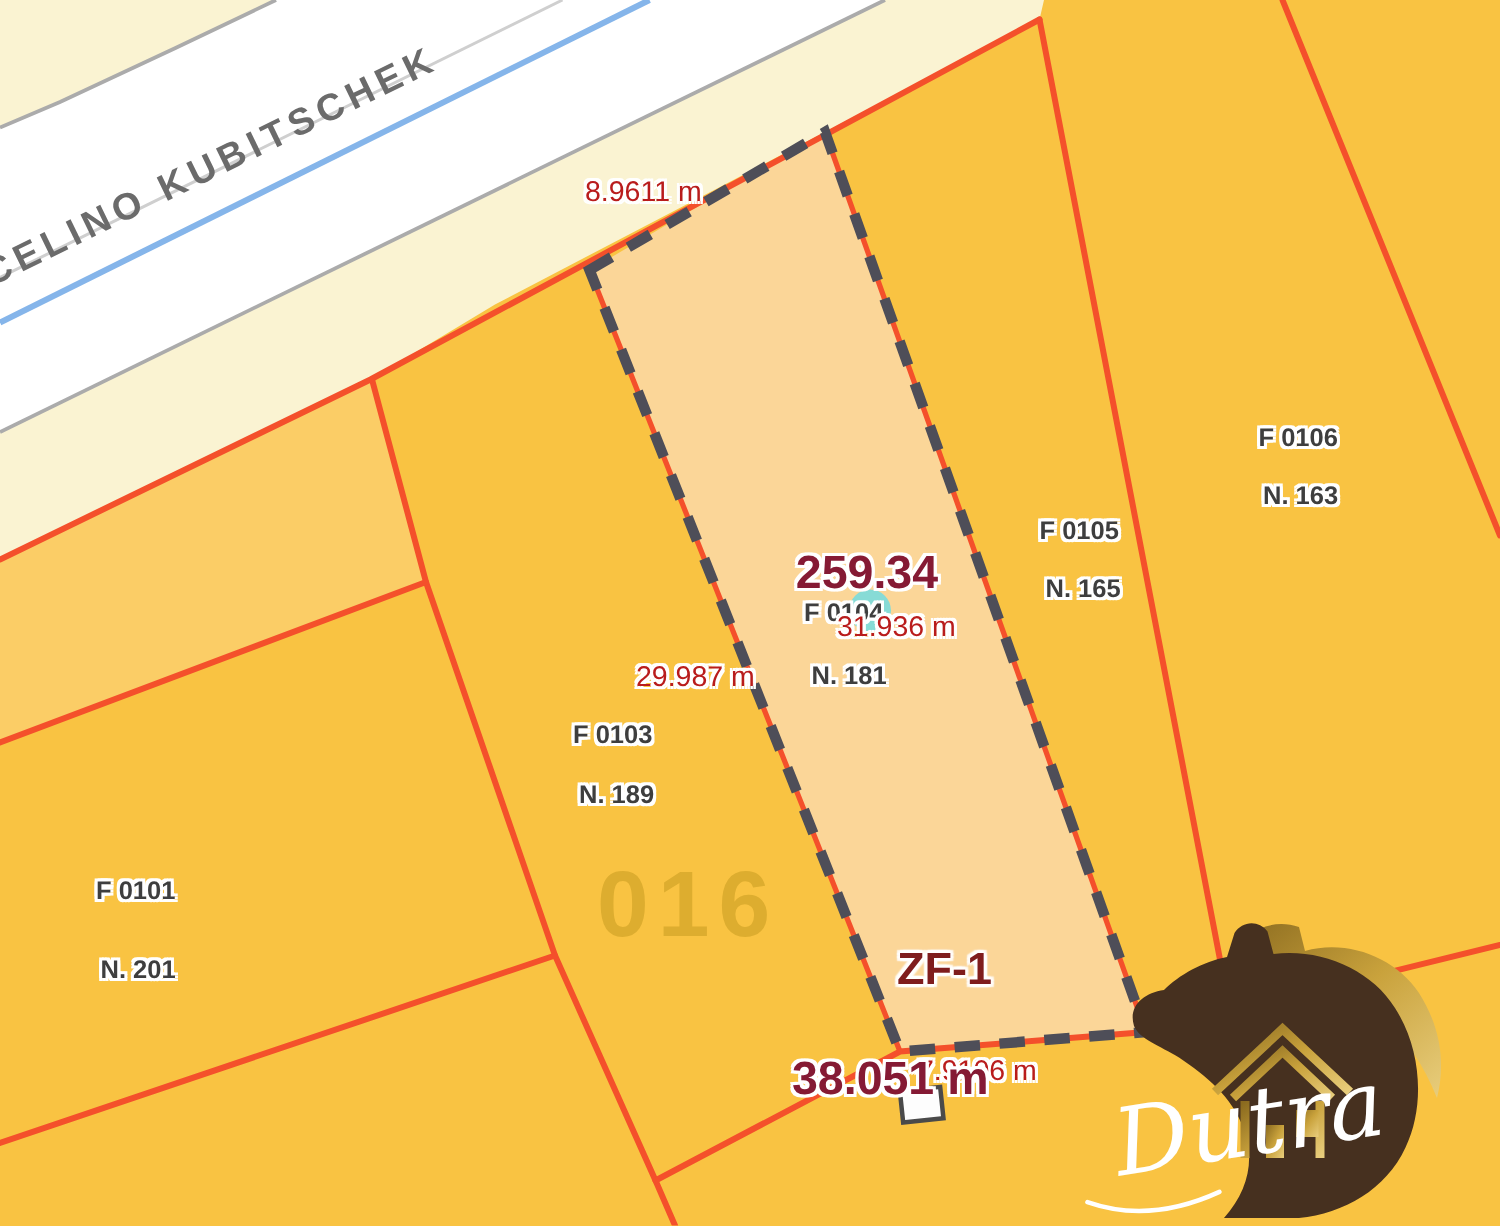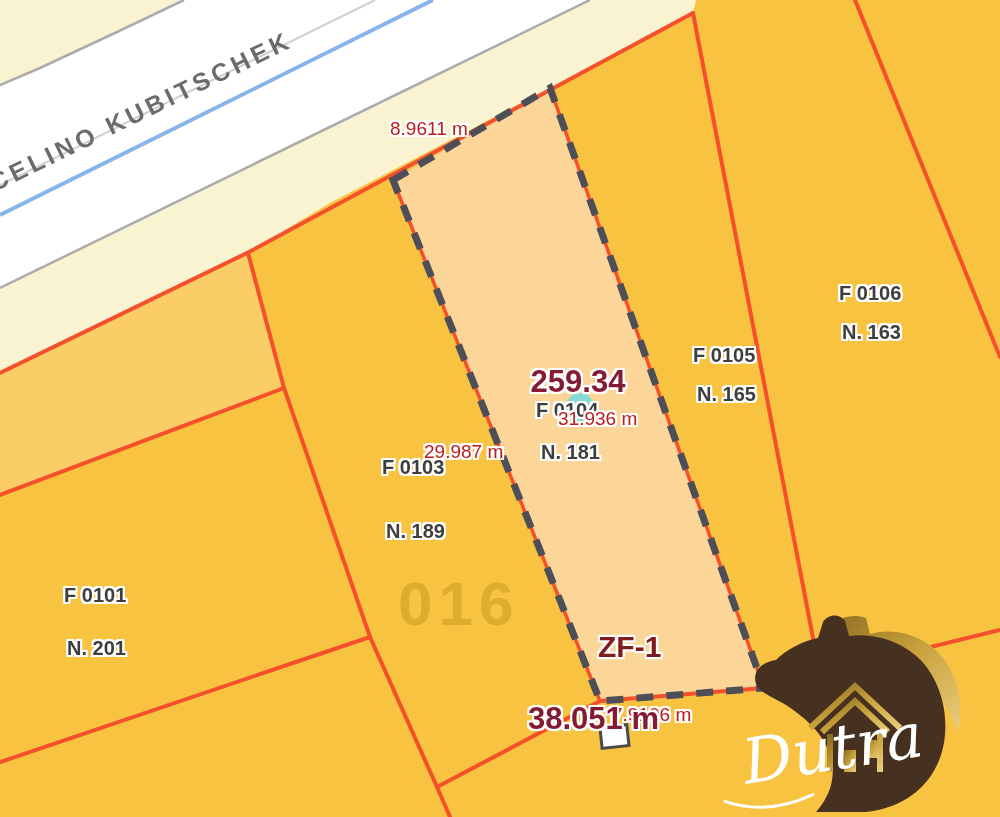--- a/index.html
+++ b/index.html
@@ -6,21 +6,21 @@
   body{
     position:relative;width:1000px;height:817px;overflow:hidden;
     background:#F9C342;font-family:"Liberation Sans",sans-serif;
   }
   #map-svg{position:absolute;left:0;top:0;z-index:1;}
   .lbl{position:absolute;white-space:nowrap;line-height:1.15;}
   .halo{text-shadow:-2px -2px 0 #fff,2px -2px 0 #fff,-2px 2px 0 #fff,2px 2px 0 #fff,0 -2px 0 #fff,0 2px 0 #fff,-2px 0 0 #fff,2px 0 0 #fff;}
   .softhalo{text-shadow:-2px -2px 1px rgba(255,255,255,.9),2px -2px 1px rgba(255,255,255,.9),-2px 2px 1px rgba(255,255,255,.9),2px 2px 1px rgba(255,255,255,.9),0 -2px 1px rgba(255,255,255,.9),0 2px 1px rgba(255,255,255,.9),-2px 0 1px rgba(255,255,255,.9),2px 0 1px rgba(255,255,255,.9);}
   .meas{color:#b91c1c;font-size:19px;z-index:4;}
   .meas-bold{color:#851A34;font-size:31px;font-weight:bold;z-index:5;}
-  .pcl{color:#3E3E3E;font-size:20px;font-weight:bold;z-index:3;}
+  .pcl{color:#3E3E3E;font-size:17px;font-weight:bold;z-index:3;}
   .zone{color:#7f1d1d;font-size:30px;font-weight:bold;z-index:4;}
   .block{color:rgba(164,126,10,0.33);font-size:62px;font-weight:bold;letter-spacing:6px;z-index:2;}
   .street{color:#6B6B6B;font-size:25px;font-weight:bold;letter-spacing:4px;z-index:2;}
   .area-box{text-align:center;}
   #logo{position:absolute;left:718px;top:610px;z-index:7;}
 </style>
 </head>
 <body>
 
 <svg id="map-svg" width="1000" height="817" viewBox="0 0 1000 817">
@@ -68,21 +68,21 @@
 <div class="lbl pcl halo" style="left:541px;top:441px;">N. 181</div>
 <div class="lbl meas halo" style="left:558px;top:376px;margin-top:32px;">31.936 m</div>
 <div class="lbl meas halo" style="left:612px;top:704px;">7.9106 m</div>
 
 <div class="lbl meas-bold halo area-box" style="left:512px;top:364px;width:132px;">
   <span style="display:block;">259.34</span>
 </div>
 <div class="lbl meas halo" style="left:424px;top:441px;">29.987 m</div>
 <div class="lbl meas-bold halo" style="left:528px;top:701px;">38.051 m</div>
 
-<div class="lbl pcl halo" style="left:382px;top:456px;">F 0103</div>
+<div class="lbl pcl halo" style="left:382px;top:480px;">F 0103</div>
 <div class="lbl pcl halo" style="left:386px;top:520px;">N. 189</div>
 <div class="lbl pcl halo" style="left:64px;top:584px;">F 0101</div>
 <div class="lbl pcl halo" style="left:67px;top:621px;margin-top:16px;">N. 201</div>
 <div class="lbl pcl halo" style="left:839px;top:282px;">F 0106</div>
 <div class="lbl pcl halo" style="left:842px;top:321px;">N. 163</div>
 
 <div class="lbl block" style="left:398px;top:568px;">016</div>
 <div class="lbl zone softhalo" style="left:598px;top:630px;">ZF-1</div>
 
 <div id="logo">

